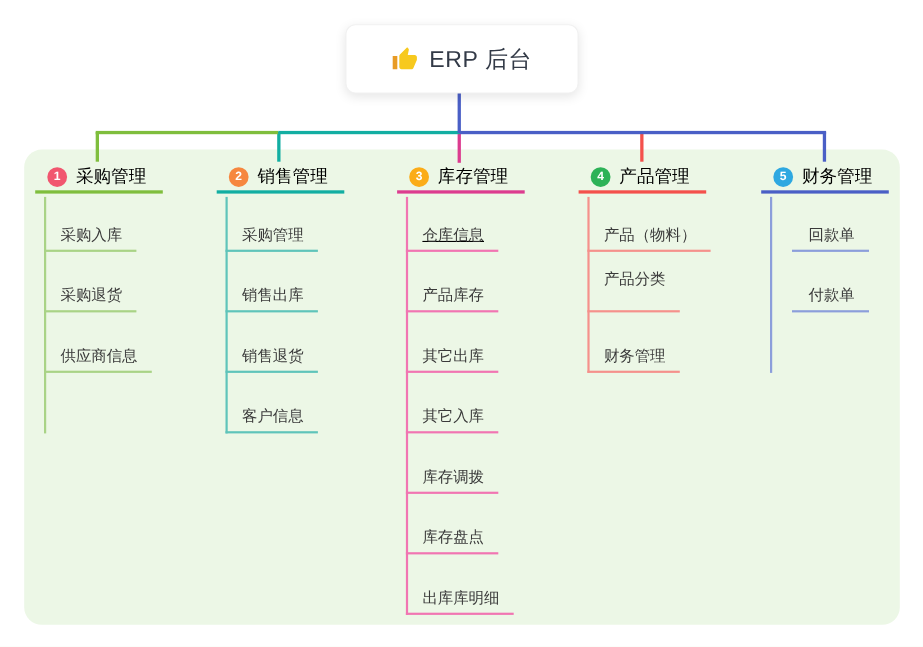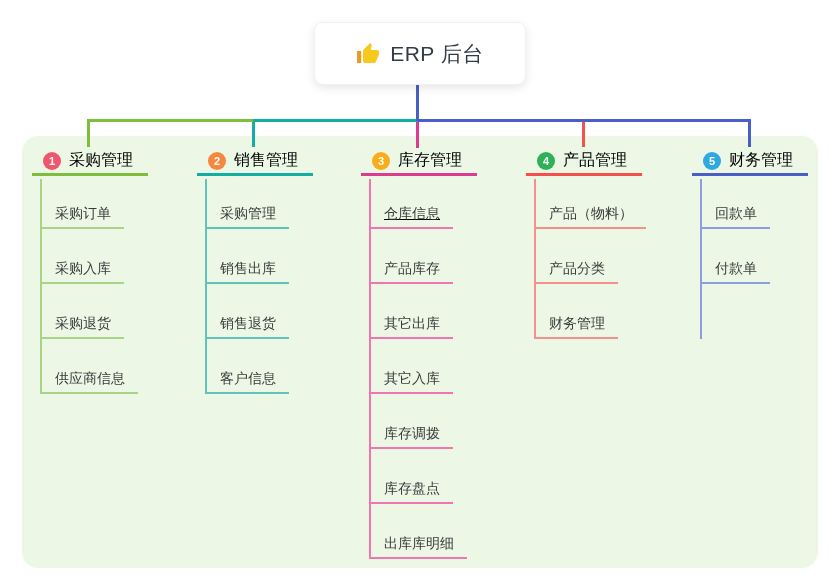--- a/index.html
+++ b/index.html
@@ -62,23 +62,20 @@
     <span class="root-title">ERP 后台</span>
   </div>
 
   <div class="branch-heading" style="left: 32px; border-bottom-color: rgb(127, 190, 61);">
     <span class="badge" style="background-color: rgb(241, 86, 111);">1</span>
     <span class="branch-title">采购管理</span>
   </div>
   <div class="vline" style="left: 40px; height: 215px; background-color: rgb(169, 211, 134);"></div>
   <div class="items" style="left:40px;">
     <div class="item" style="border-bottom-color: rgb(169, 211, 134);">
-        <span>采购订单</span>
-      </div>
-    <div class="item" style="border-bottom-color: rgb(169, 211, 134);">
         <span>采购入库</span>
       </div>
     <div class="item" style="border-bottom-color: rgb(169, 211, 134);">
         <span>采购退货</span>
       </div>
     <div class="item" style="border-bottom-color: rgb(169, 211, 134); justify-content: flex-end;">
         <span>供应商信息</span>
       </div>
   </div>
 
@@ -133,34 +130,34 @@
 
   <div class="branch-heading" style="left: 526px; border-bottom-color: rgb(244, 81, 76);">
     <span class="badge" style="background-color: rgb(45, 178, 87);">4</span>
     <span class="branch-title">产品管理</span>
   </div>
   <div class="vline" style="left: 534px; height: 160px; background-color: rgb(245, 145, 140);"></div>
   <div class="items" style="left:534px;">
     <div class="item" style="border-bottom-color: rgb(245, 145, 140);">
         <span>产品（物料）</span>
       </div>
-    <div class="item" style="border-bottom-color: rgb(245, 145, 140);">
+    <div class="item" style="border-bottom-color: rgb(245, 145, 140); align-items: center;">
         <span>产品分类</span>
       </div>
     <div class="item" style="border-bottom-color: rgb(245, 145, 140);">
         <span>财务管理</span>
       </div>
   </div>
 
   <div class="branch-heading" style="left: 692px; border-bottom-color: rgb(74, 95, 198);">
     <span class="badge" style="background-color: rgb(46, 168, 225);">5</span>
     <span class="branch-title">财务管理</span>
   </div>
   <div class="vline" style="left: 700px; height: 160px; background-color: rgb(140, 158, 219);"></div>
-  <div class="items" style="left:700px;">
+  <div class="items" style="left:720px;">
     <div class="item" style="border-bottom-color: rgb(140, 158, 219);">
         <span>回款单</span>
       </div>
     <div class="item" style="border-bottom-color: rgb(140, 158, 219);">
         <span>付款单</span>
       </div>
   </div>
 
 </div>
 

